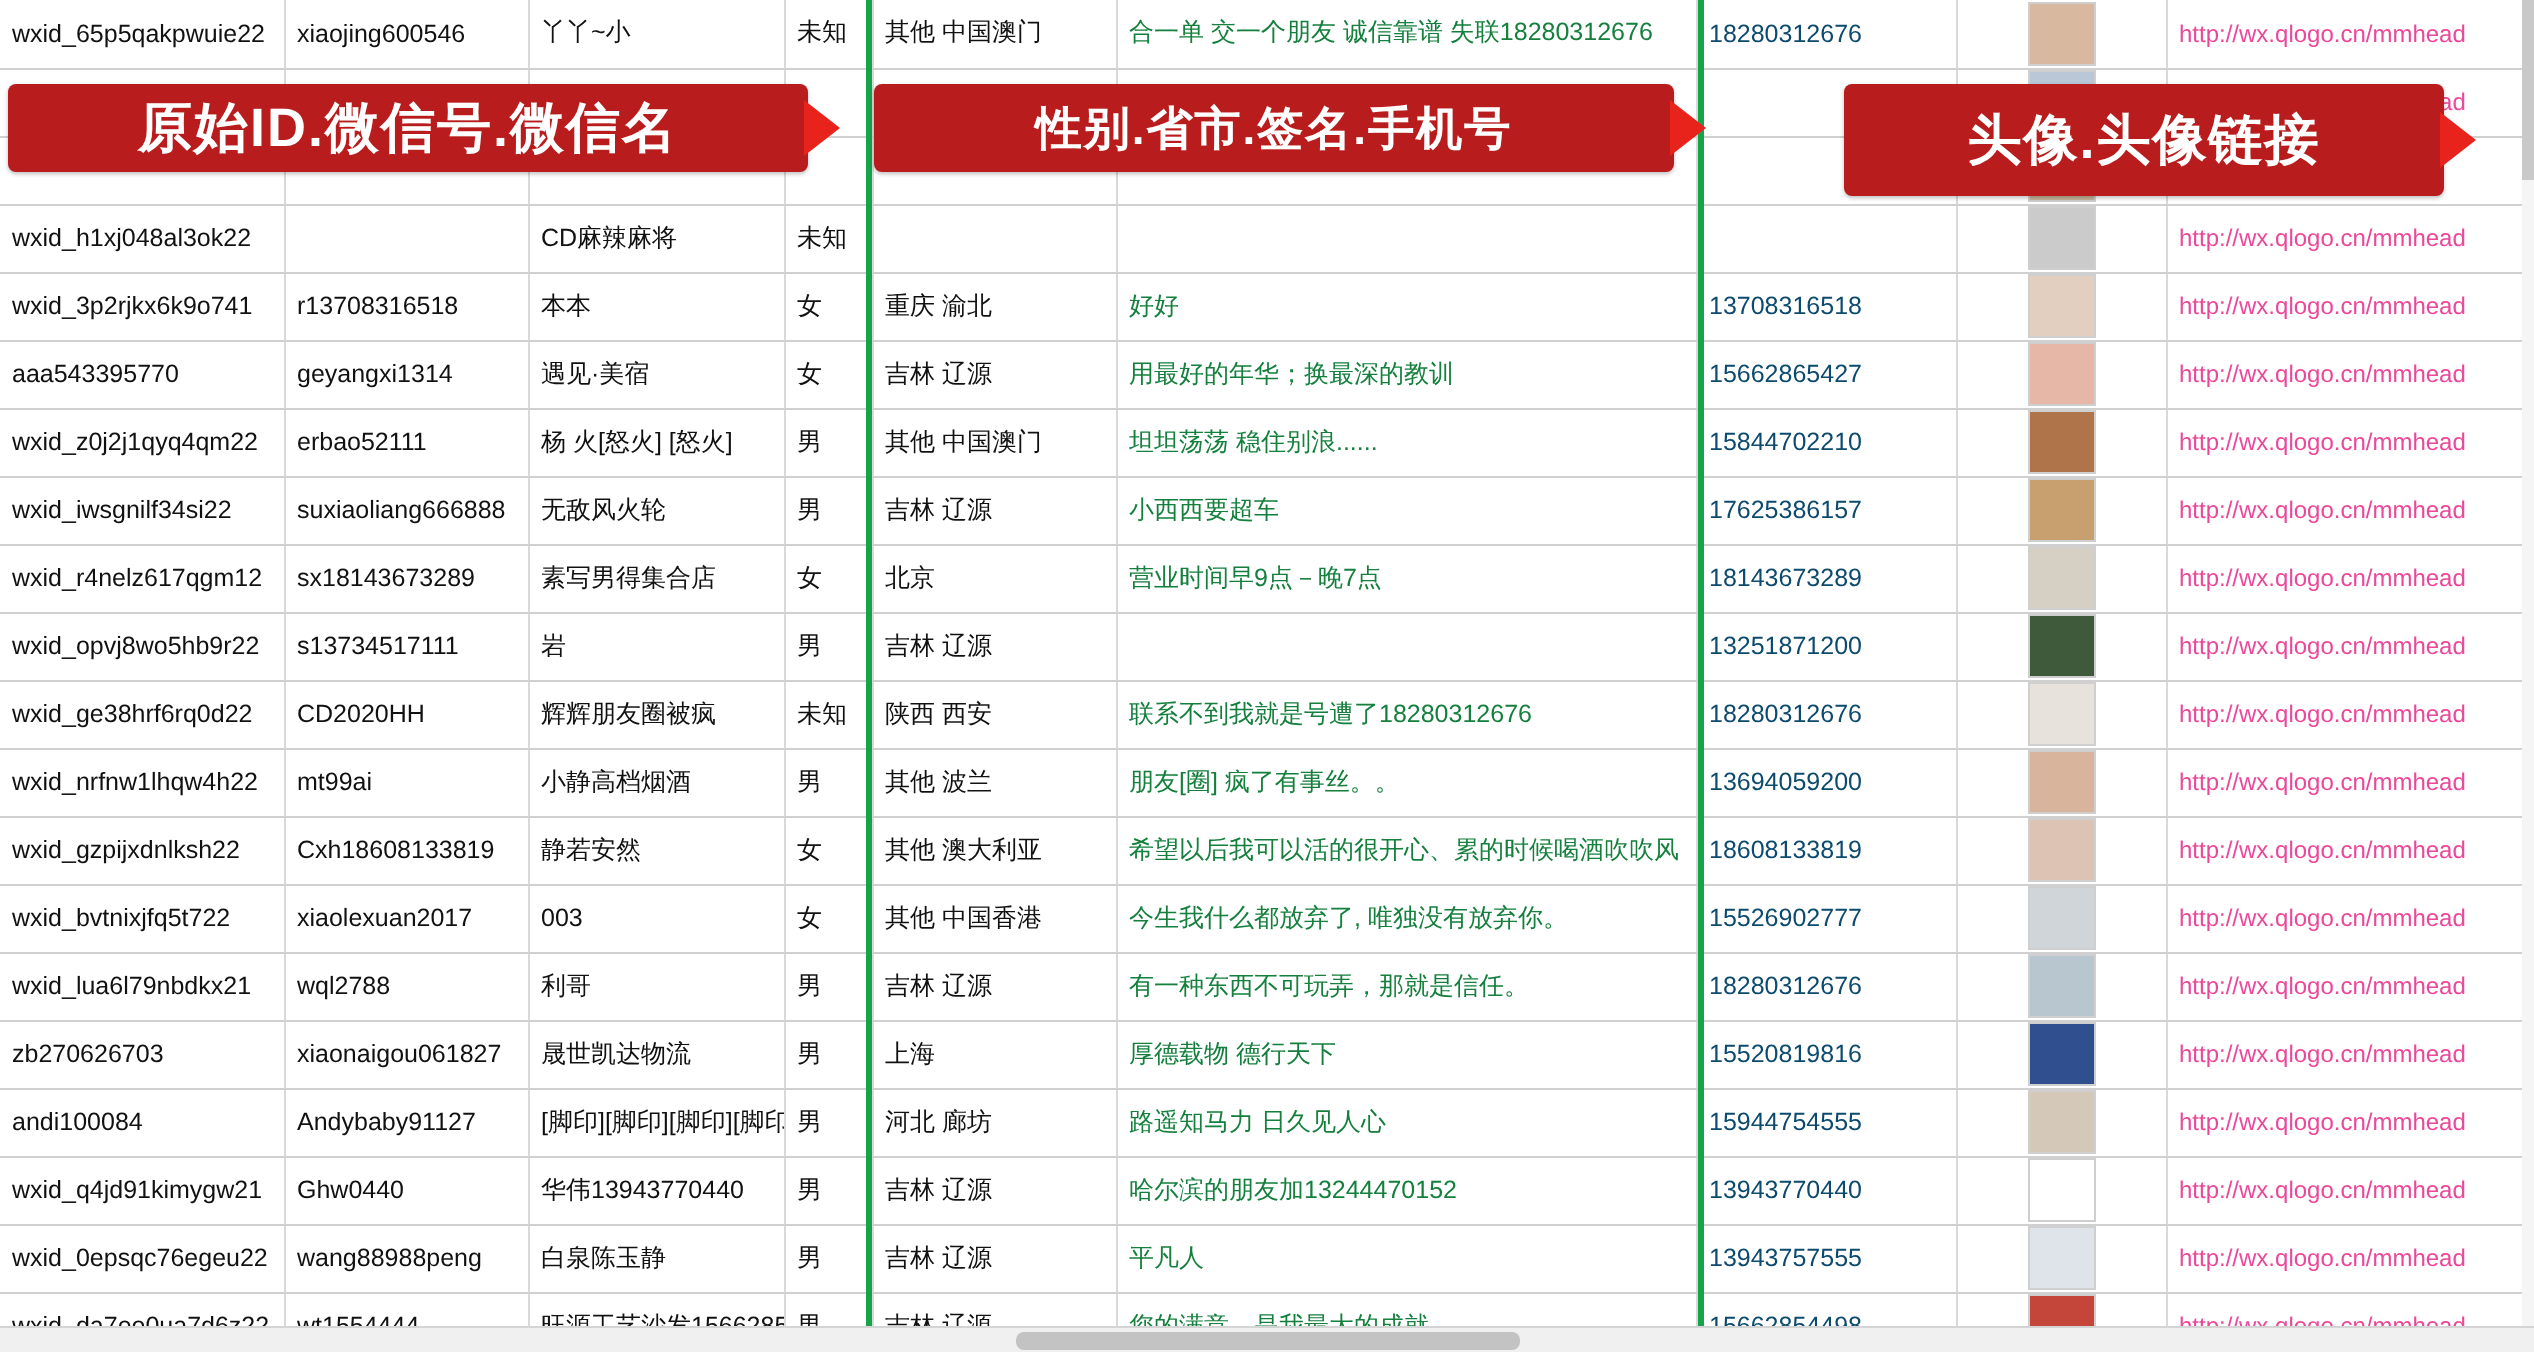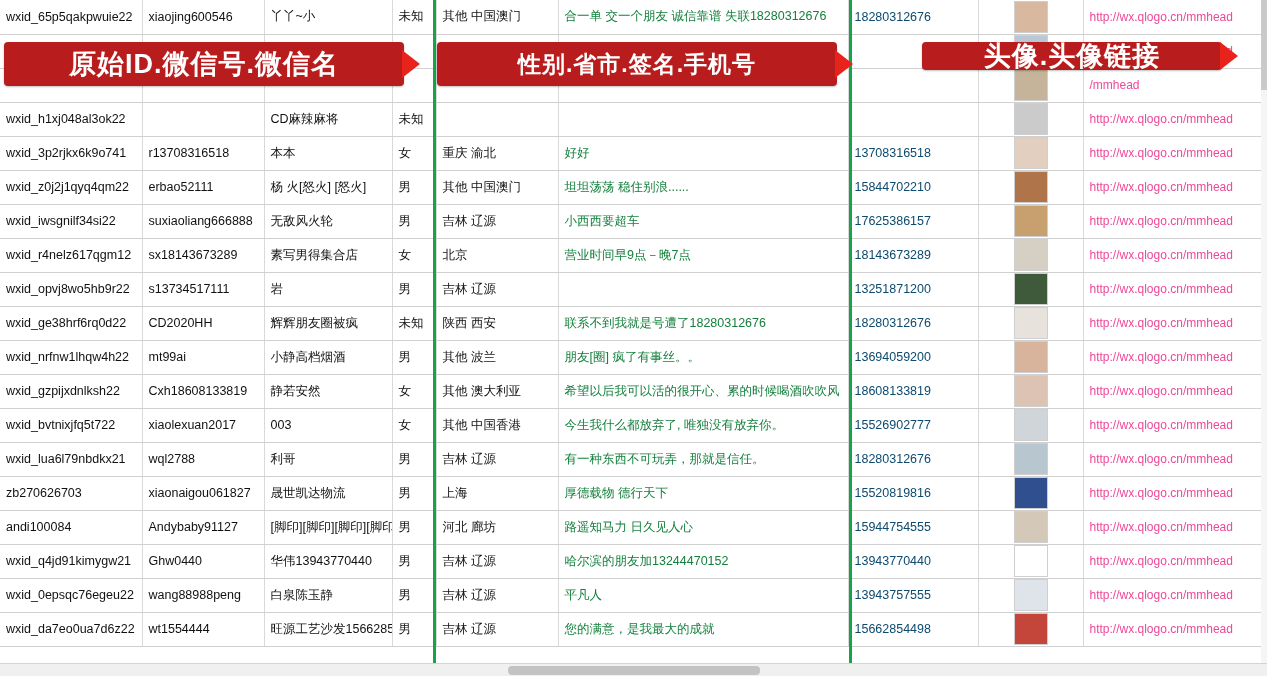--- a/index.html
+++ b/index.html
@@ -87,21 +87,21 @@
     right: -16px;
     top: 50%;
     transform: translateY(-50%);
     width: 0; height: 0;
     border-left: 18px solid #e8231c;
     border-top: 14px solid transparent;
     border-bottom: 14px solid transparent;
   }
   #callout1 { left: 4px;   top: 42px; width: 400px; height: 44px; font-size: 27px; }
   #callout2 { left: 437px; top: 42px; width: 400px; height: 44px; font-size: 23px; }
-  #callout3 { left: 922px; top: 42px; width: 300px; height: 28px; font-size: 27px; }
+  #callout3 { left: 922px; top: 42px; width: 300px; height: 56px; font-size: 27px; }
 
   
   #hscroll {
     position: absolute;
     left: 0; bottom: 0;
     width: 1267px; height: 13px;
     background: #f0f0f0;
     border-top: 1px solid #d4d4d4;
   }
   #hscroll .thumbbar {
@@ -201,20 +201,33 @@
           <td class="">女</td>
           <td class="">重庆 渝北</td>
           <td class="sign">好好</td>
           <td class="phone">13708316518</td>
           <td class="avatar">
             <div class="thumb" style="background: rgb(226, 207, 192);"></div>
           </td>
           <td class="link">http://wx.qlogo.cn/mmhead</td>
         </tr>
         <tr>
+          <td class="">aaa543395770</td>
+          <td class="">geyangxi1314</td>
+          <td class="">遇见·美宿</td>
+          <td class="">女</td>
+          <td class="">吉林 辽源</td>
+          <td class="sign">用最好的年华；换最深的教训</td>
+          <td class="phone">15662865427</td>
+          <td class="avatar">
+            <div class="thumb" style="background: rgb(230, 183, 166);"></div>
+          </td>
+          <td class="link">http://wx.qlogo.cn/mmhead</td>
+        </tr>
+        <tr>
           <td class="">wxid_z0j2j1qyq4qm22</td>
           <td class="">erbao52111</td>
           <td class="">杨 火[怒火] [怒火]</td>
           <td class="">男</td>
           <td class="">其他 中国澳门</td>
           <td class="sign">坦坦荡荡 稳住别浪......</td>
           <td class="phone">15844702210</td>
           <td class="avatar">
             <div class="thumb" style="background: rgb(176, 116, 74);"></div>
           </td>

